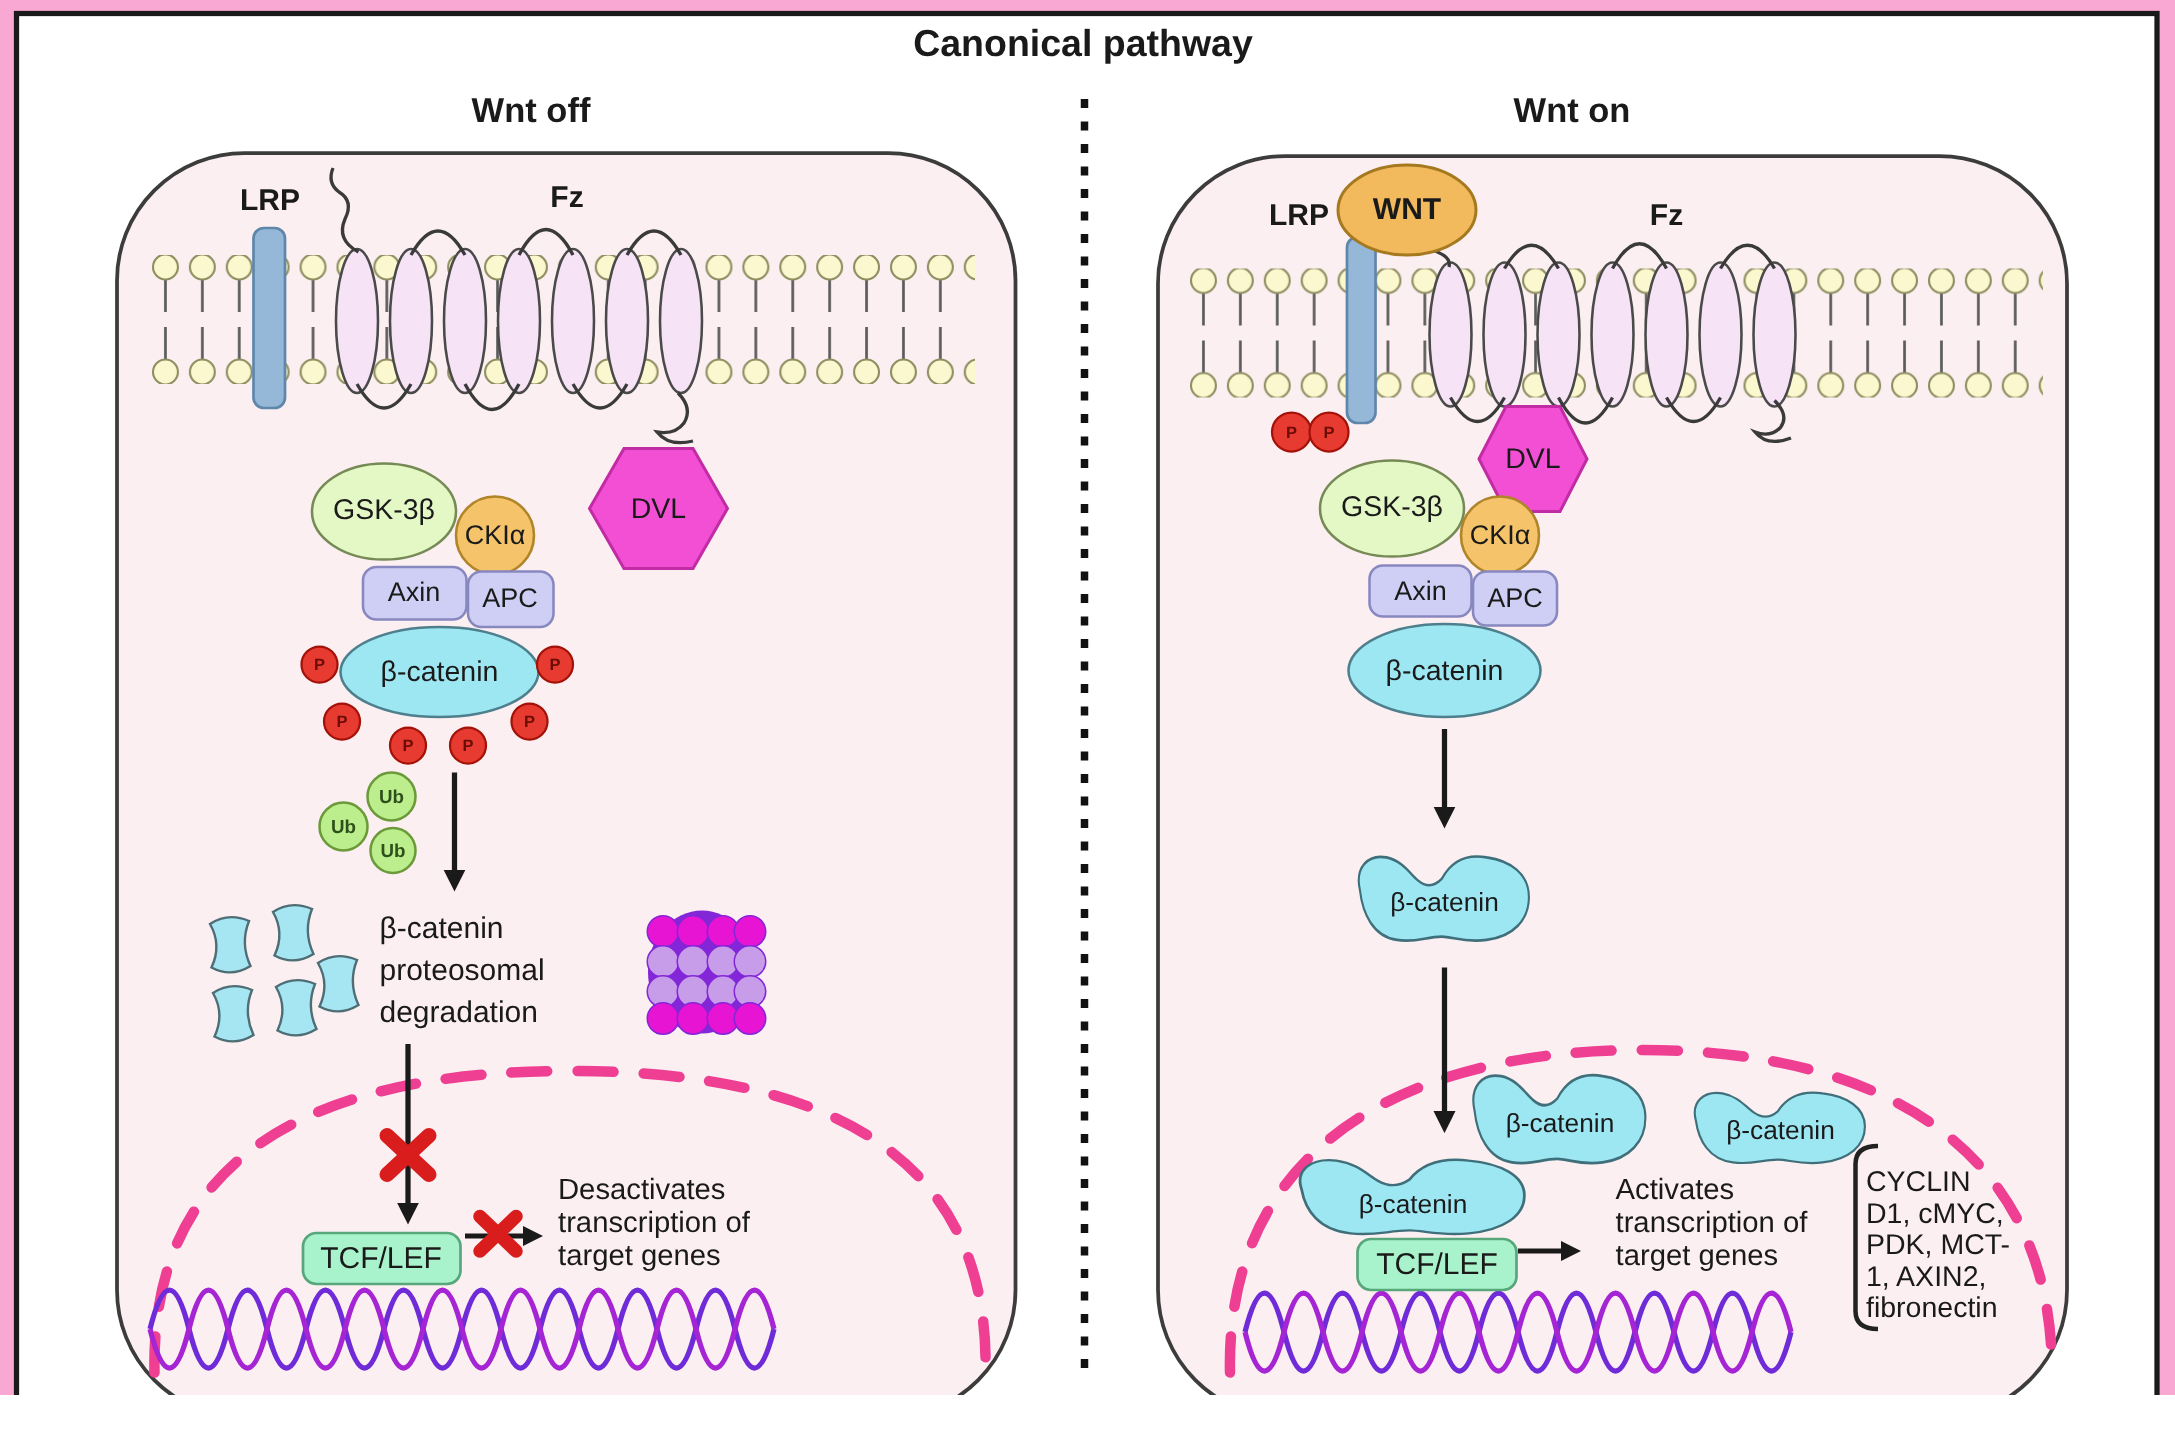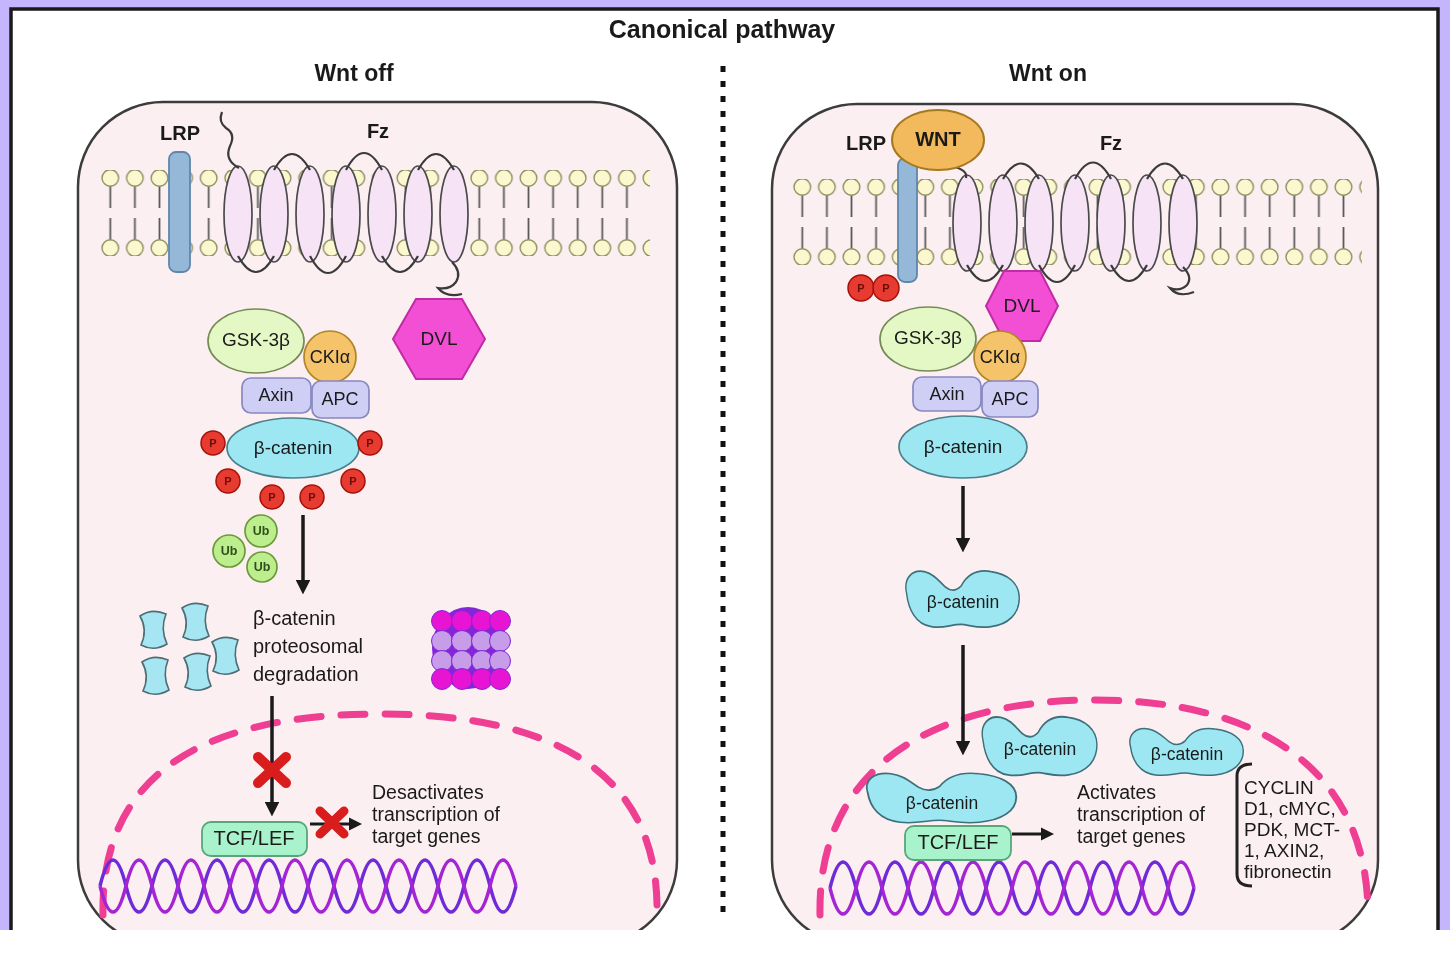--- a/index.html
+++ b/index.html
@@ -1,16 +1,16 @@
 <!DOCTYPE html>
 <html><head>
 <meta charset="utf-8">
 <style>
   html,body{margin:0;padding:0;background:#ffffff;}
-  .stage{position:relative;width:1450px;height:930px;background:#c4b5fd;overflow:hidden;}
+  .stage{position:relative;width:1450px;height:930px;background:#f9a8d4;overflow:hidden;}
   svg text{font-family:"Liberation Sans",sans-serif;fill:#1a1a1a;dominant-baseline:middle;}
   .t-title{font-size:25px;font-weight:700;text-anchor:middle;}
   .t-header{font-size:23px;font-weight:700;text-anchor:middle;}
   .t-memlabel{font-size:20px;font-weight:600;text-anchor:middle;}
   .t-protein{font-size:19px;font-weight:500;text-anchor:middle;}
   .t-small{font-size:18px;font-weight:500;text-anchor:middle;}
   .t-p{font-size:11px;font-weight:700;fill:#6b0d05;text-anchor:middle;}
   .t-ub{font-size:12.5px;font-weight:700;fill:#2e511b;text-anchor:middle;}
   .t-body{font-size:20px;font-weight:500;}
   .t-result{font-size:19.5px;font-weight:500;}

